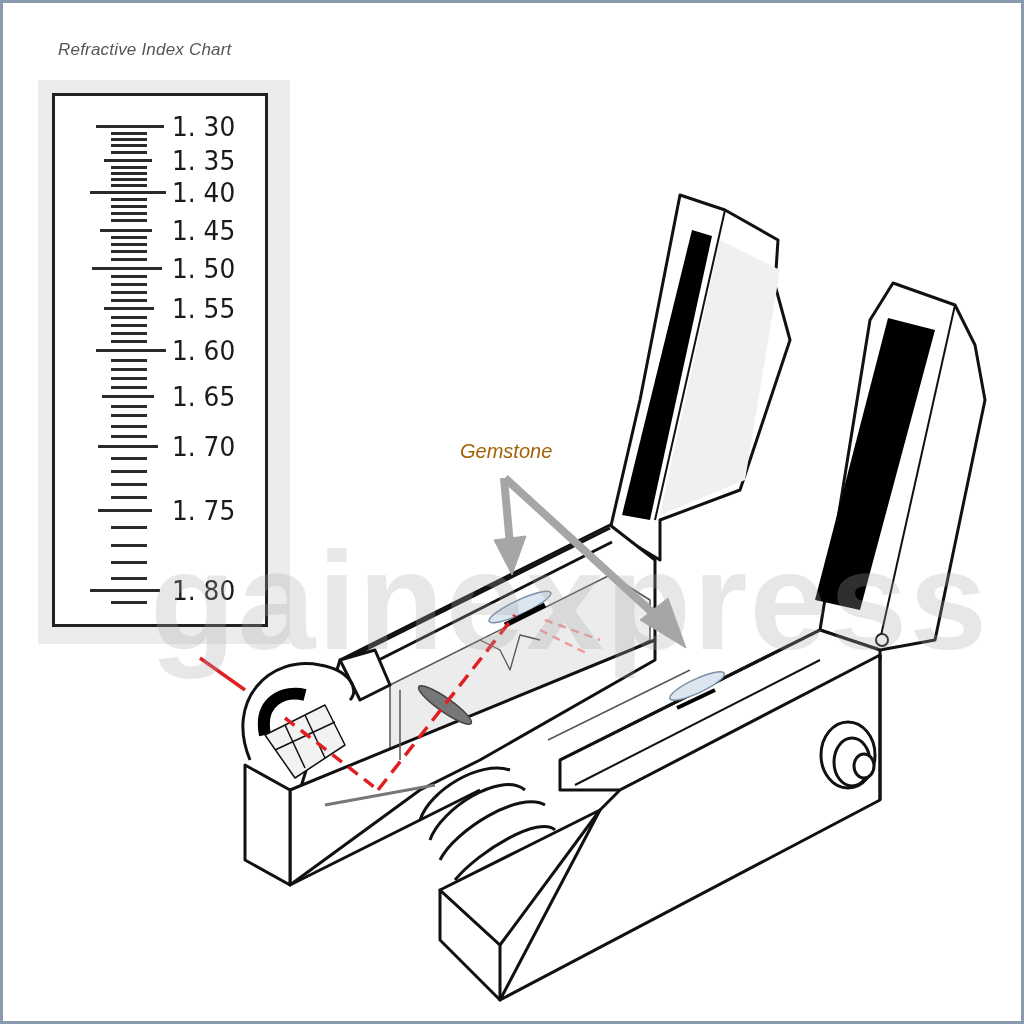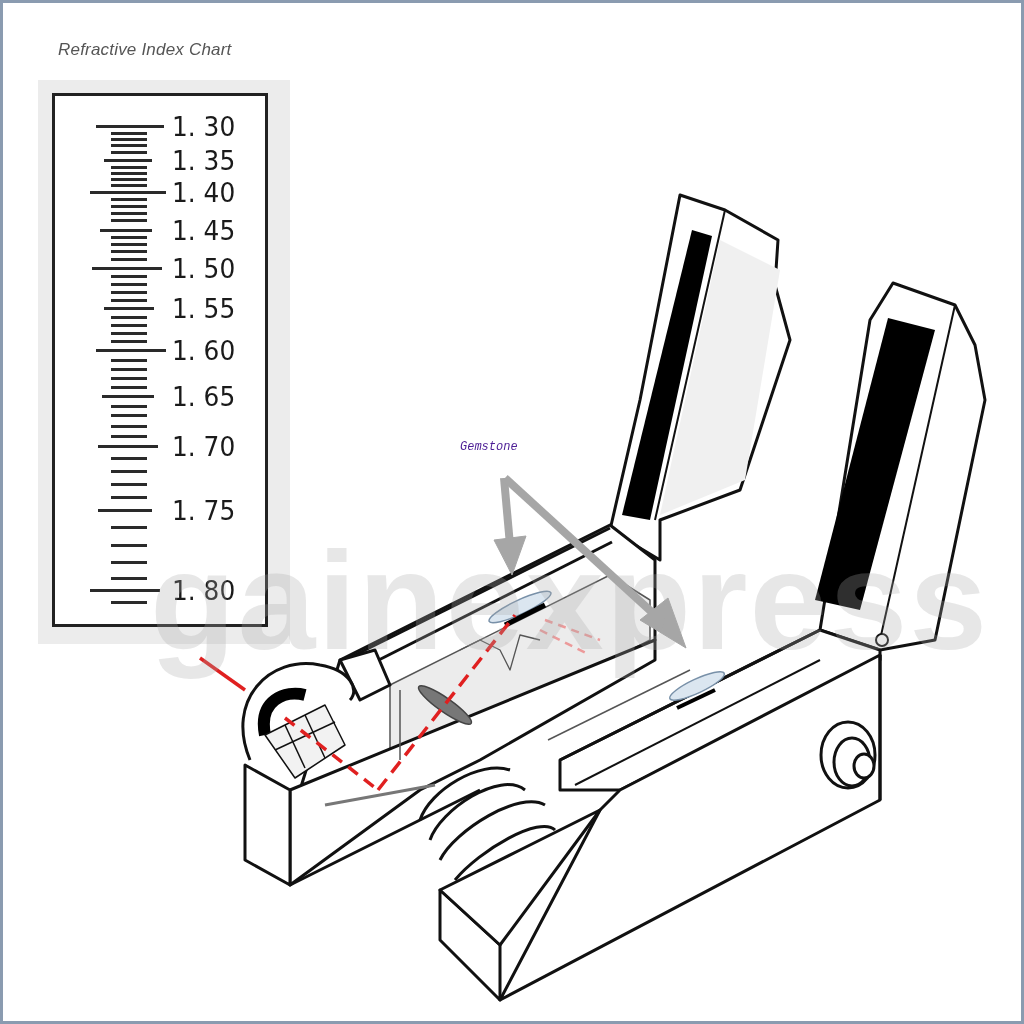--- a/index.html
+++ b/index.html
@@ -3,21 +3,21 @@
 <meta charset="utf-8">
 <style>
   html, body { margin: 0; padding: 0; background: #ffffff; }
   body { width: 1024px; height: 1024px; overflow: hidden; position: relative; font-family: "Liberation Sans", sans-serif; }
   .frame { position: absolute; left: 0; top: 0; width: 1024px; height: 1024px; box-sizing: border-box; border: 3px solid #8a9bb0; background: #ffffff; }
   .chart-title { position: absolute; left: 58px; top: 40px; font-size: 17px; font-style: italic; color: #555555; letter-spacing: 0.2px; }
   .scale-bg { position: absolute; left: 38px; top: 80px; width: 252px; height: 564px; background: #ececec; }
   .scale-box { position: absolute; left: 52px; top: 93px; width: 216px; height: 534px; box-sizing: border-box; border: 3px solid #222222; background: #ffffff; }
   .tick { position: absolute; height: 3px; background: #2a2a2a; }
   .scale-label { position: absolute; left: 172px; font-family: "DejaVu Sans", sans-serif; font-size: 27px; color: #1a1a1a; transform: scaleX(0.92); transform-origin: left center; line-height: 1; }
-  .gem-label { position: absolute; left: 460px; top: 440px; font-size: 12px; font-style: italic; color: #4c1d95; font-family: Liberation Mono, monospace; }
+  .gem-label { position: absolute; left: 460px; top: 440px; font-size: 20px; font-style: italic; color: #a16207; }
   .watermark { position: absolute; left: 150px; top: 520px; font-family: "Liberation Sans", sans-serif; font-size: 140px; font-weight: bold; color: rgba(170,170,170,0.28); letter-spacing: 2px; pointer-events: none; white-space: nowrap; }
   svg.drawing { position: absolute; left: 0; top: 0; }
 </style>
 </head>
 <body>
 
 <div class="frame"></div>
 
 <div class="chart-title">Refractive Index Chart</div>
 

